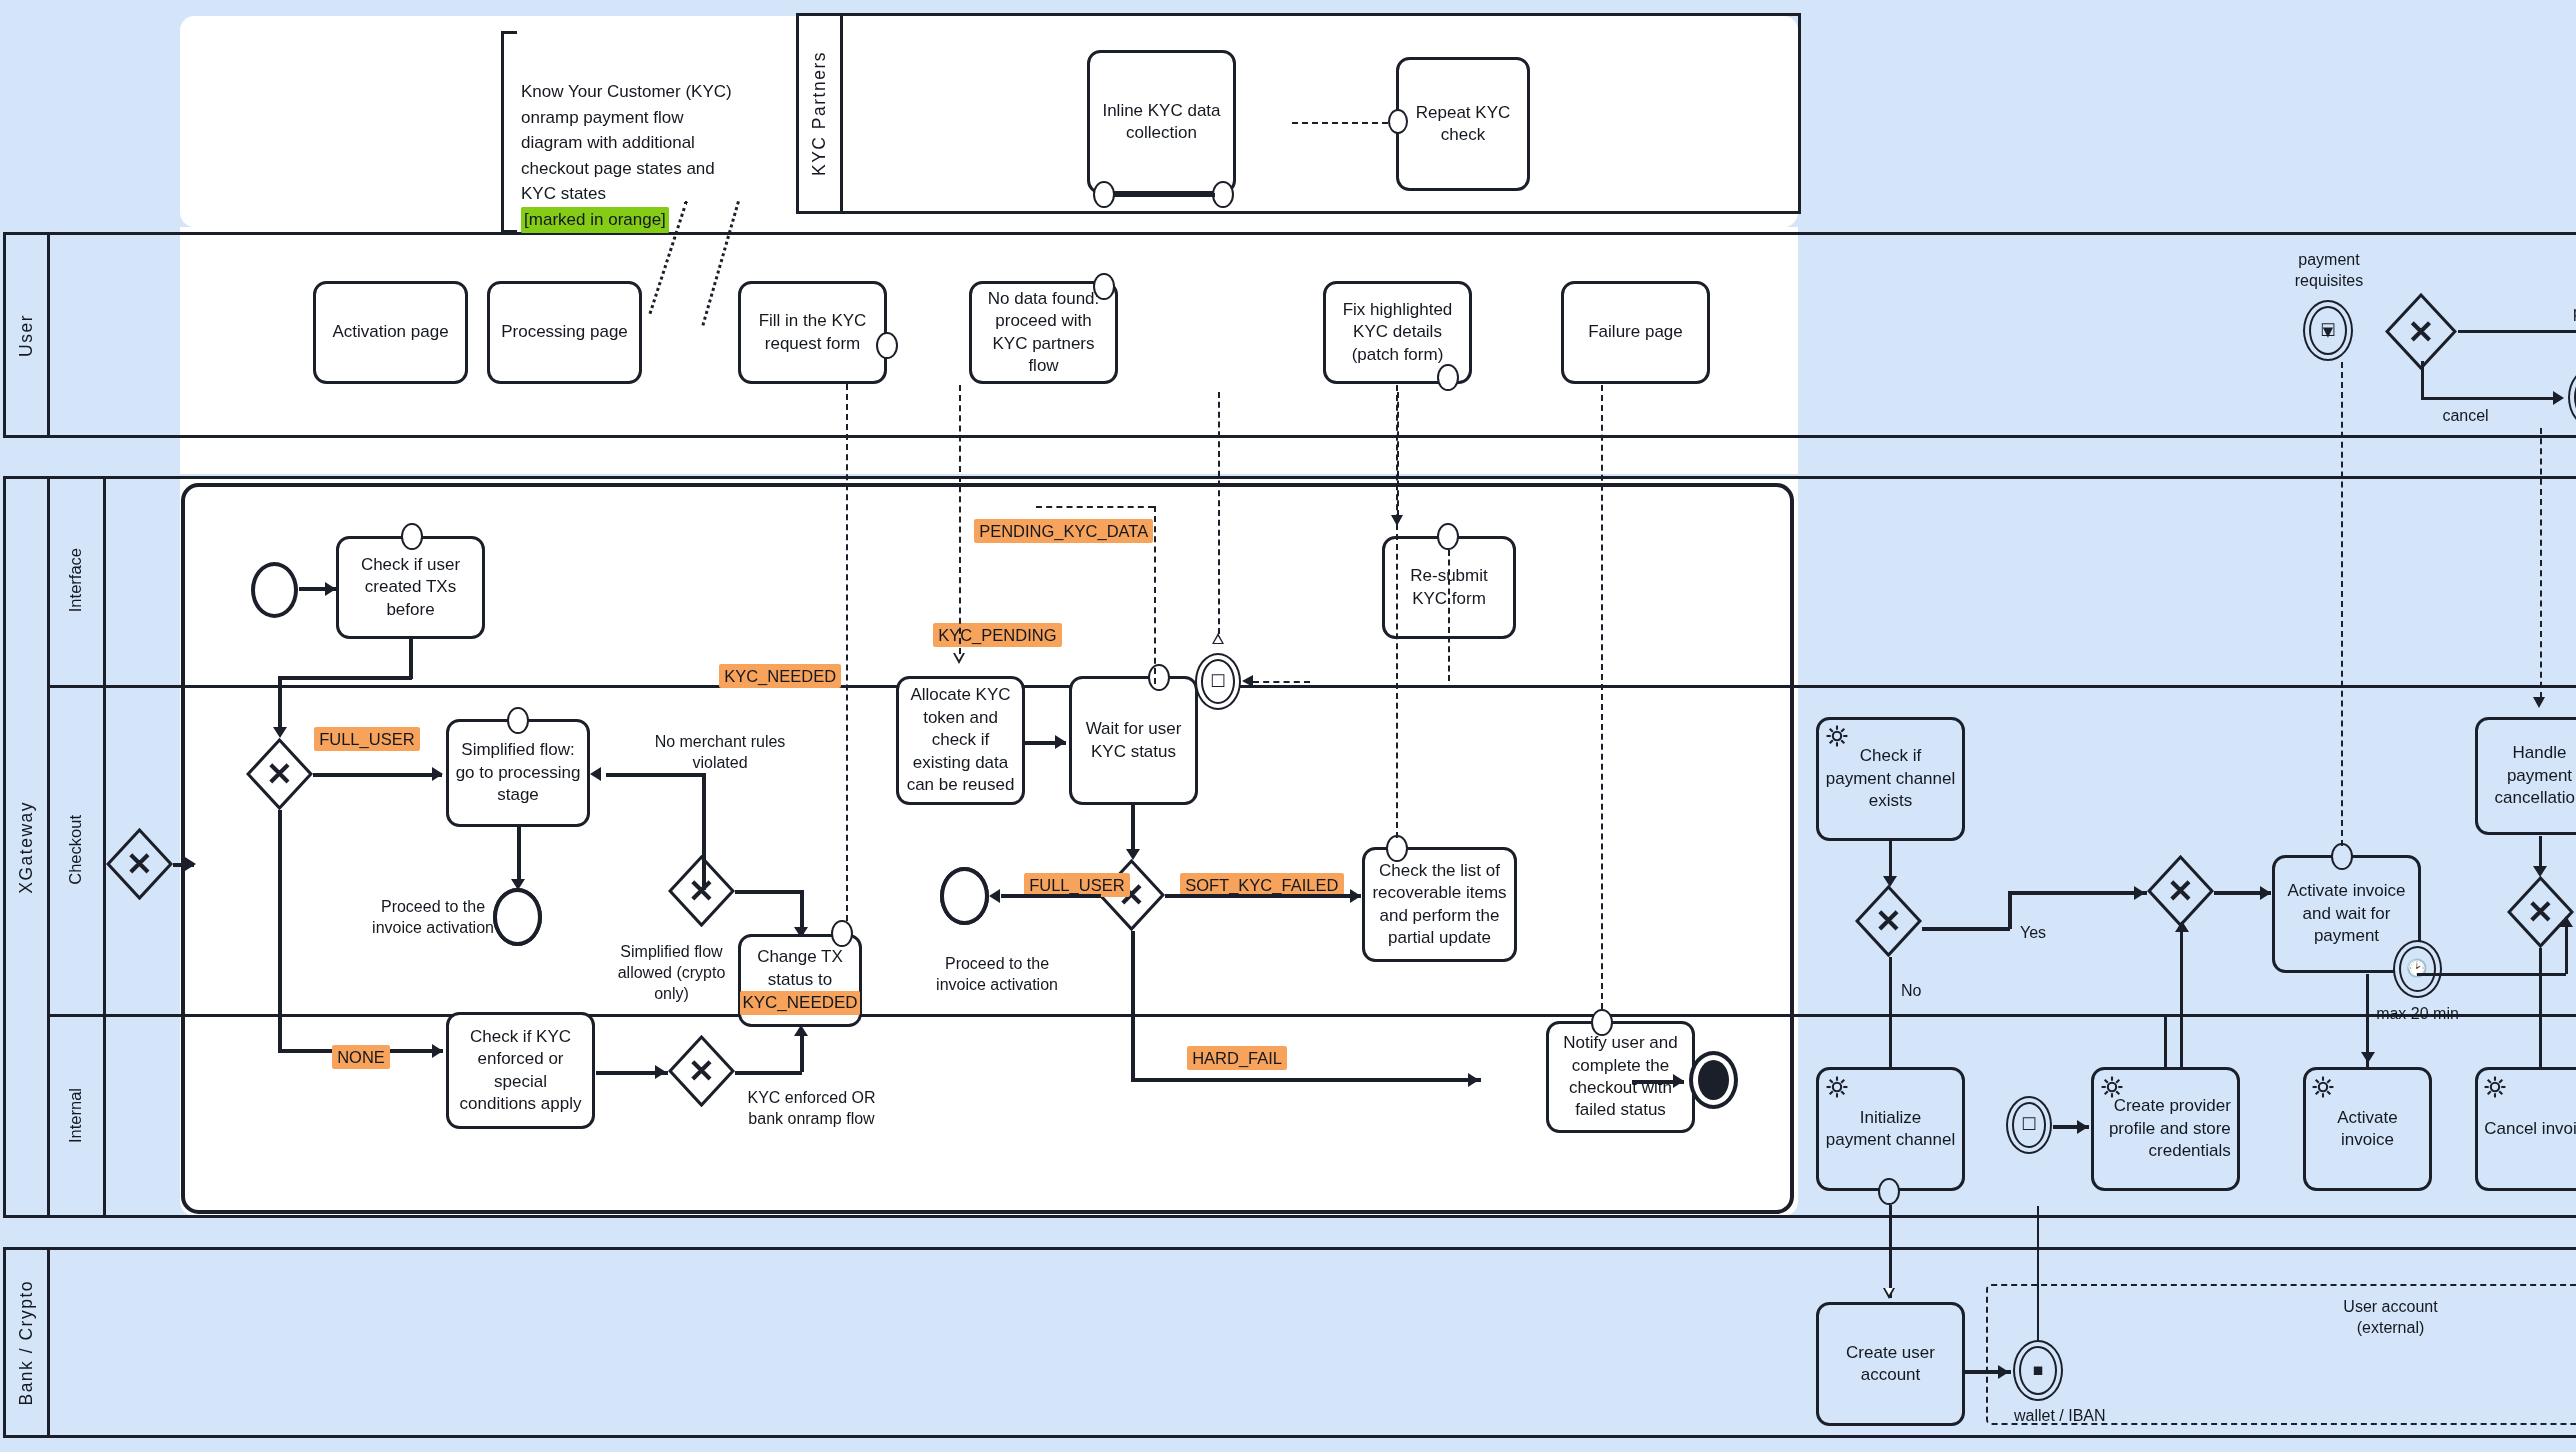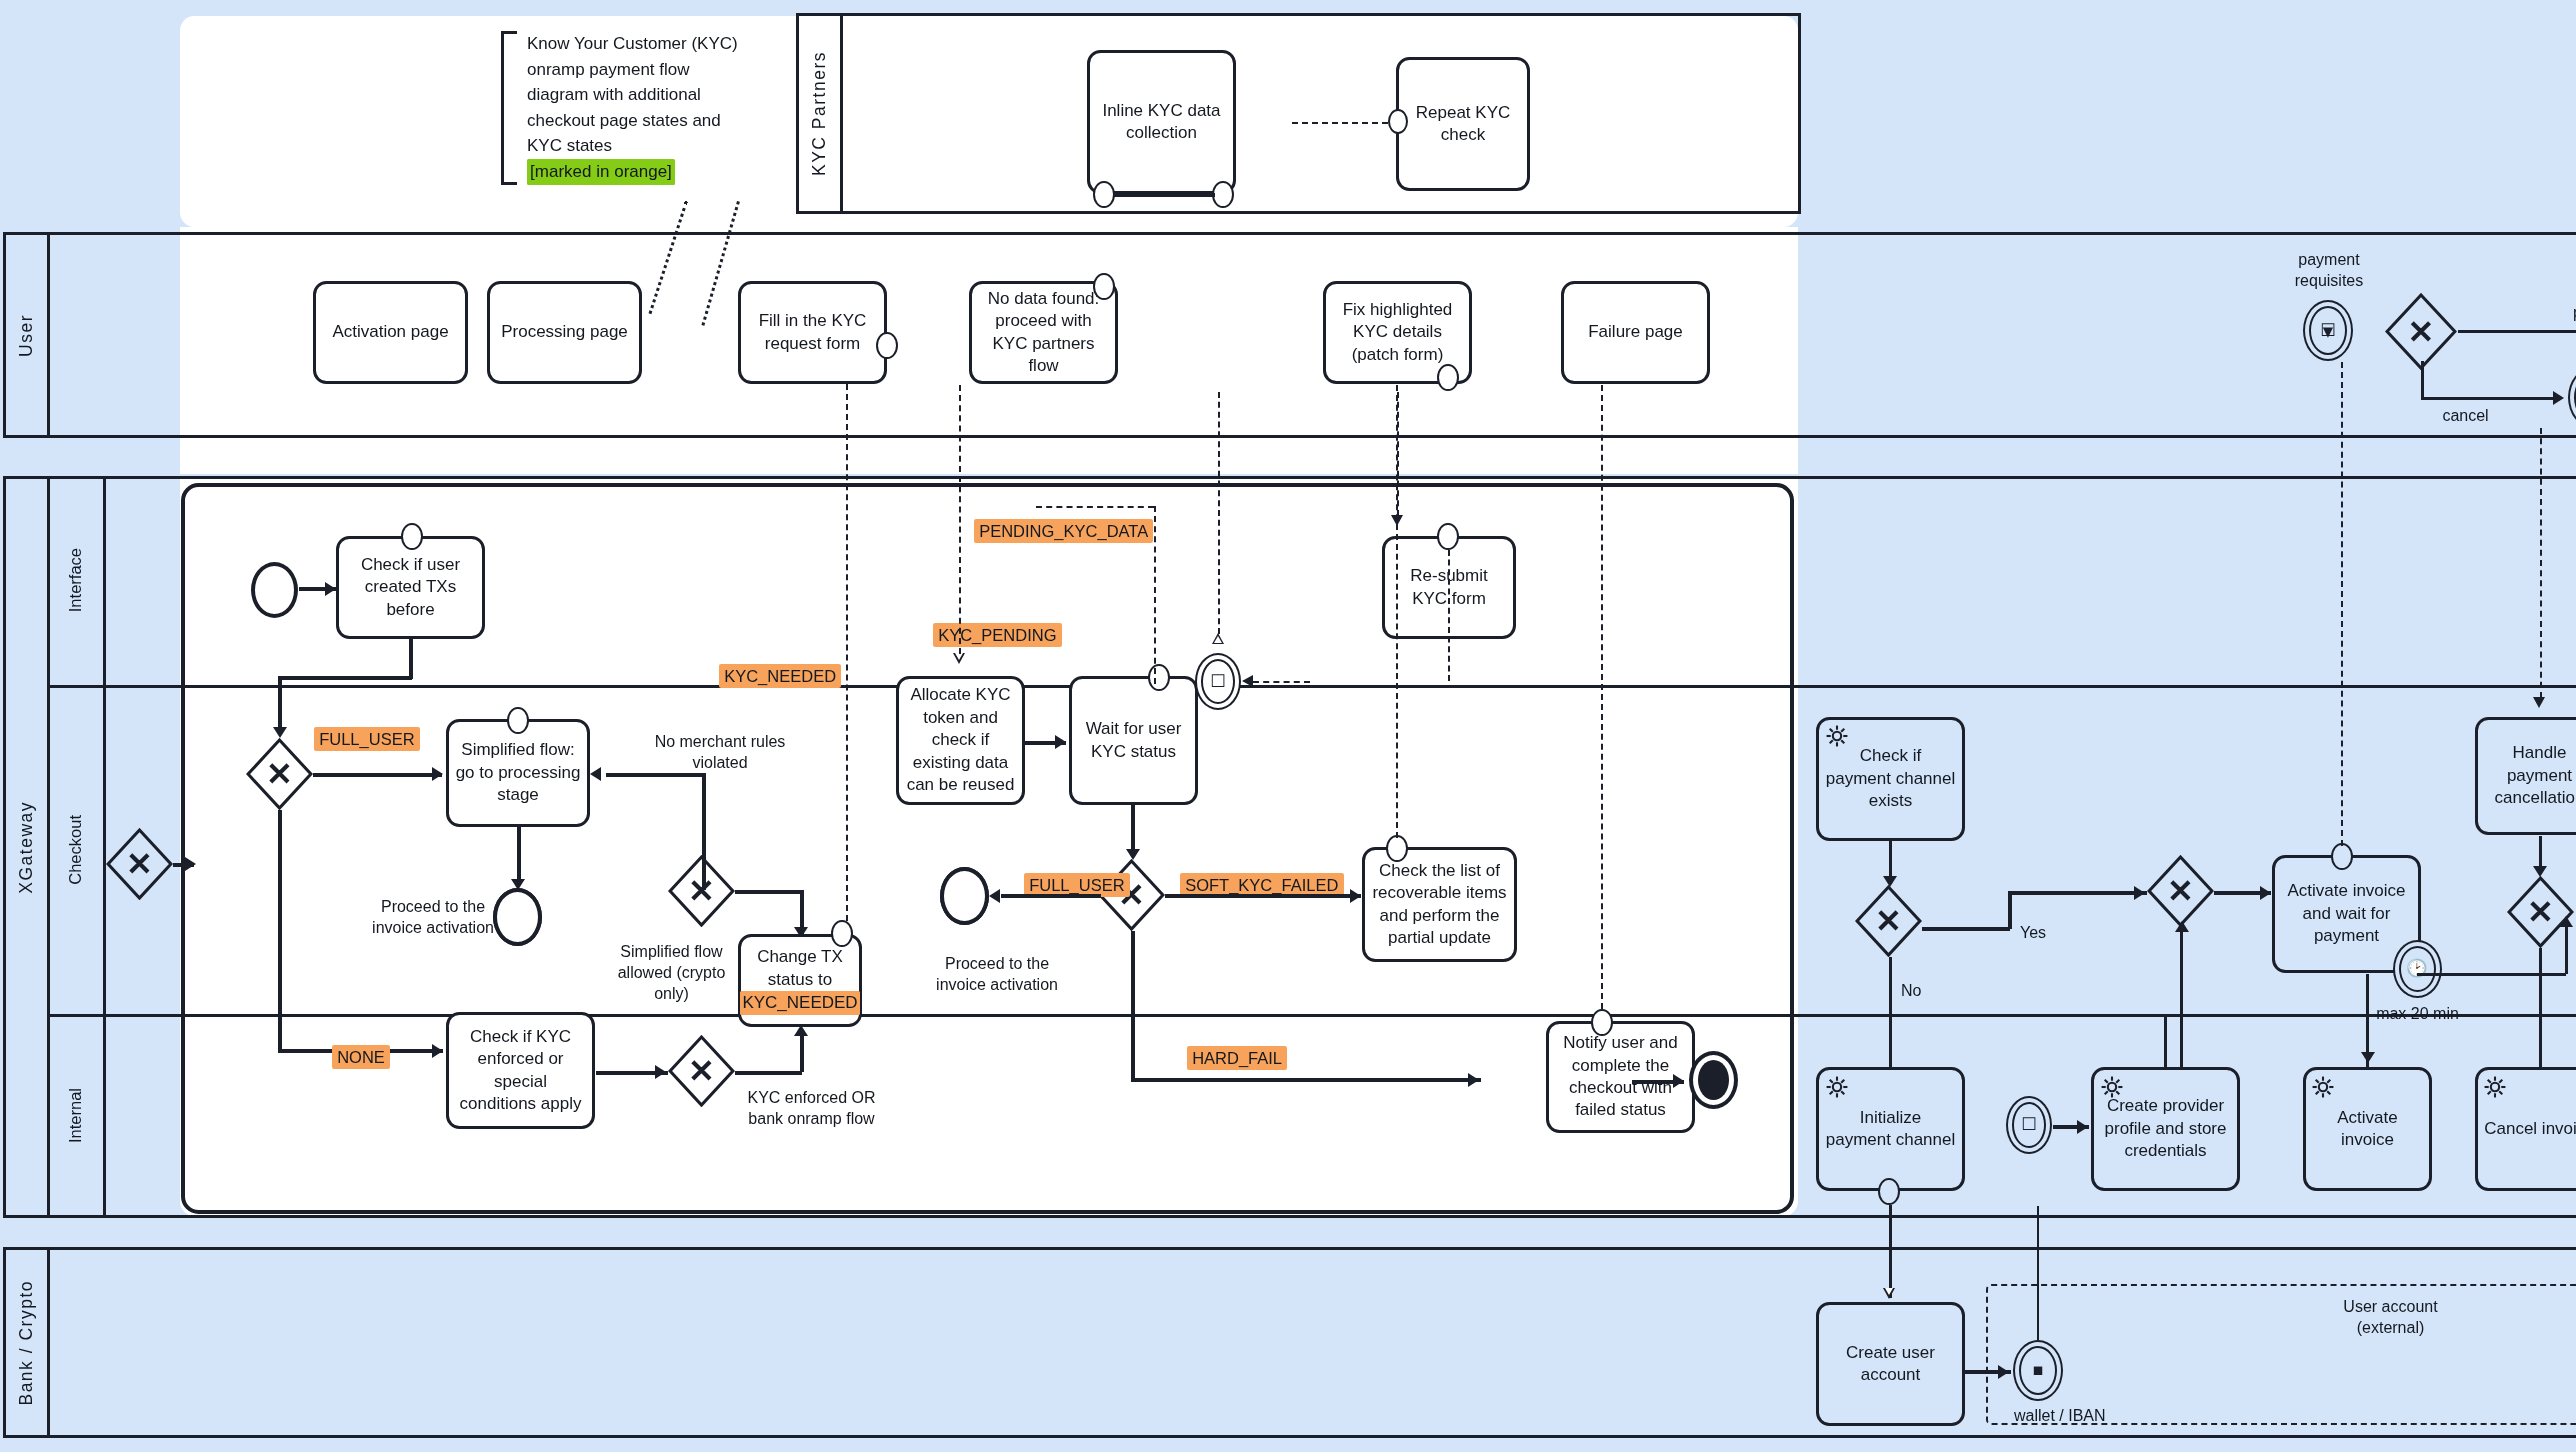--- a/index.html
+++ b/index.html
@@ -64,21 +64,21 @@
 
   .bnd{position:absolute;border:2.6px solid #1b1f2a;border-radius:50%;background:#fff;box-sizing:border-box;}
   .bnd.tint{background:#d4e5fa;}
 
   .lbl{position:absolute;font-size:16px;color:#14181f;line-height:1.3;text-align:center;}
   .lbl.left{text-align:left;}
   .chip{position:absolute;background:#f7a35c;color:#14181f;font-size:16.5px;padding:2.6px 5.2px;border-radius:2.1px;white-space:nowrap;}
 
   .note{position:absolute;font-size:17px;line-height:1.5;color:#14181f;}
   .note .br{position:absolute;left:0;top:0;bottom:0;width:13.4px;border:3.1px solid #1b1f2a;border-right:none;}
-  .note .body{padding-left:26px;}
+  .note .body{padding-left:20px;margin-top:48px;}
   .note .hl{background:#84cc16;padding:0.5px 3.1px;border-radius:1.5px;display:inline-block;}
 
   .gear{position:absolute;width:24px;height:24px;}
   .dots{position:absolute;border-left:3.1px dotted #1b1f2a;height:0;}
 </style>
 </head>
 <body>
 
 <div id="stage">
 
@@ -487,21 +487,21 @@
   </svg>
   <div class="bnd tint" style="left:1878px;top:1178px;width:21.6px;height:27px;"></div>
 
   <div class="ev dbl tint" style="left:2006px;top:1096px;width:46px;height:58px;">
     <div class="inner"></div>
     <div class="glyph">☐</div>
   </div>
   <div class="conn thick h" style="left:2053px;top:1125px;width:36px;"></div>
   <div class="ah right" style="left:2077px;top:1120px;"></div>
 
-  <div class="task tint" style="left:2091px;top:1067px;width:149px;height:124px;">
+  <div class="task tint" style="left:2091px;top:1067px;width:149px;height:124px;text-align:right;">
     <span>Create provider profile and store credentials</span>
   </div>
   <svg class="gear" style="left:2100px;top:1075px;" viewBox="0 0 46 46">
     <circle cx="23" cy="23" r="8" fill="none" stroke="#1b1f2a" stroke-width="4"></circle>
     <g stroke="#1b1f2a" stroke-width="4">
         <line x1="23" y1="3" x2="23" y2="11"></line>
         <line x1="23" y1="35" x2="23" y2="43"></line>
         <line x1="3" y1="23" x2="11" y2="23"></line>
         <line x1="35" y1="23" x2="43" y2="23"></line>
         <line x1="9" y1="9" x2="15" y2="15"></line>

